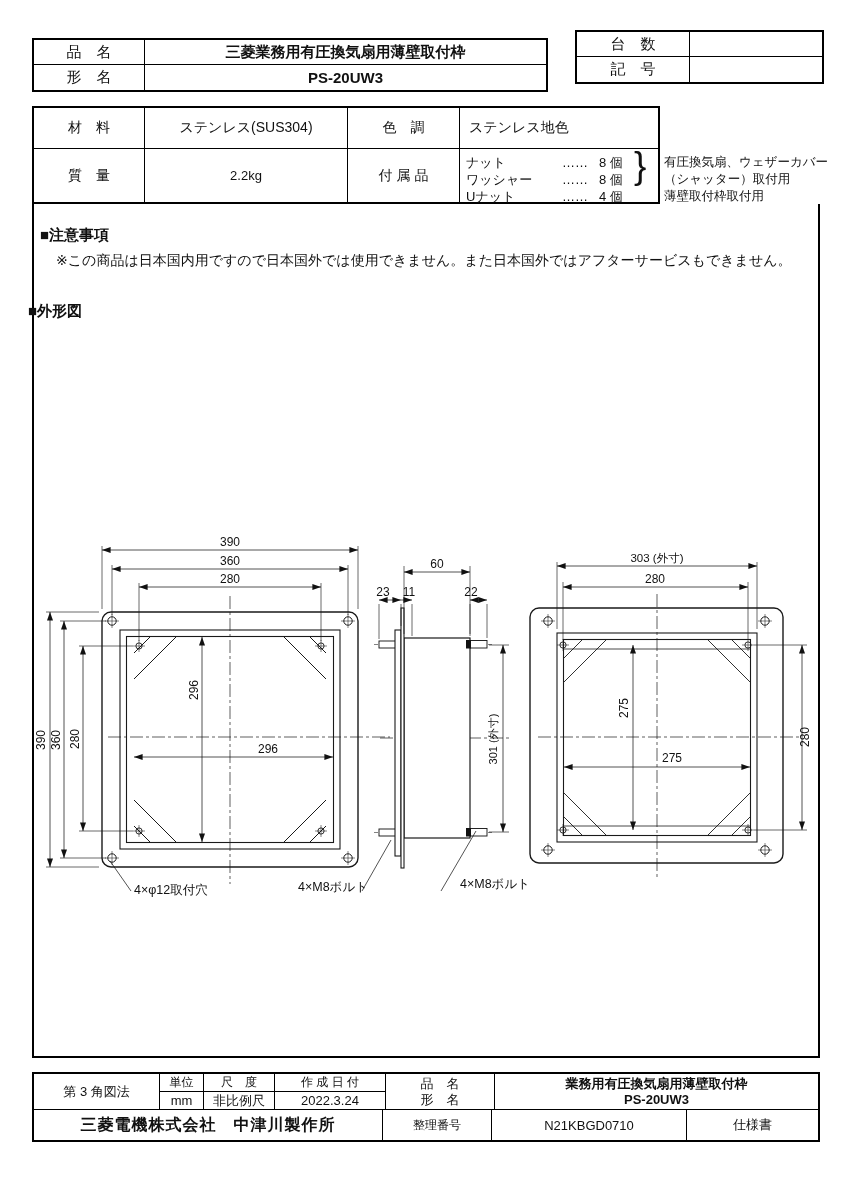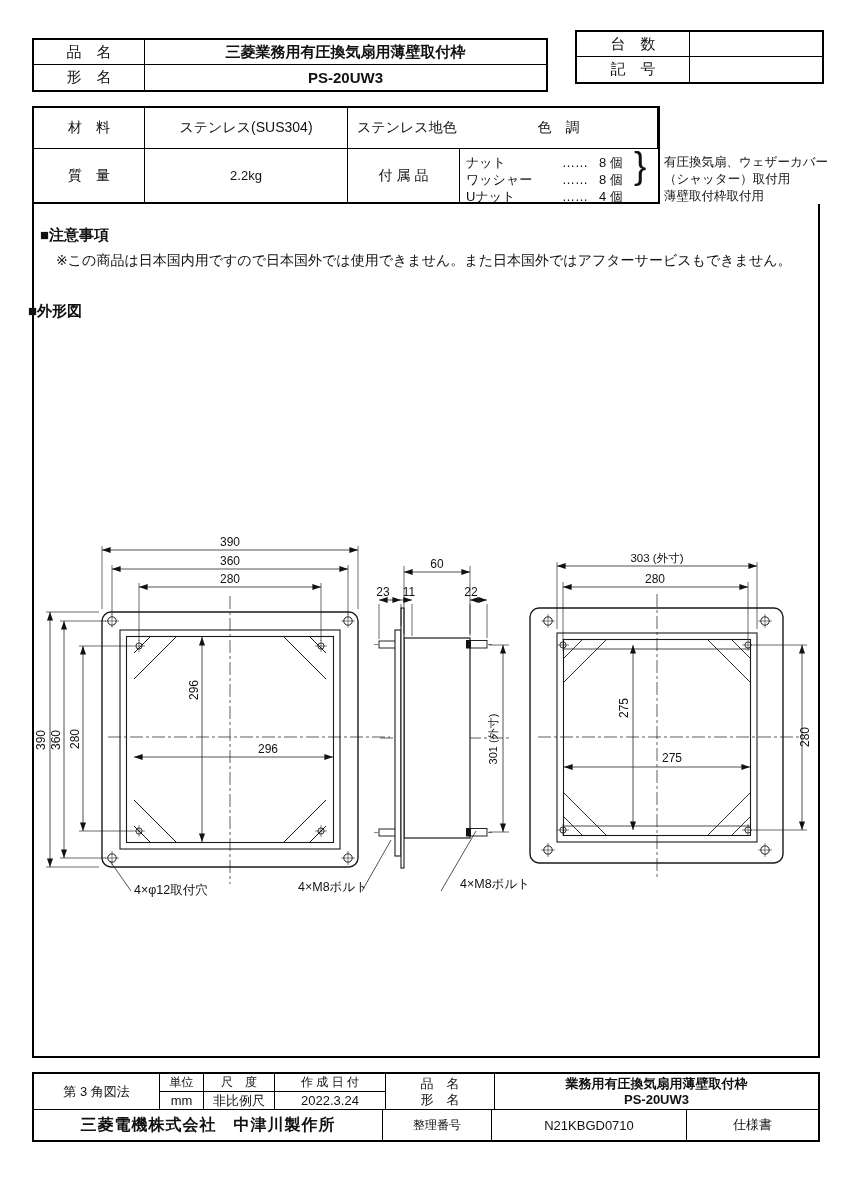--- a/index.html
+++ b/index.html
@@ -69,22 +69,22 @@
   <div class="tbl hdr-right">
     <div class="cell br bb">台　数</div>
     <div class="cell bb"></div>
     <div class="cell br">記　号</div>
     <div class="cell"></div>
   </div>
 
   <div class="tbl spec">
     <div class="cell br bb">材　料</div>
     <div class="cell br bb">ステンレス(SUS304)</div>
+    <div class="cell br bb">色　調</div>
     <div class="cell bb left" style="padding-left:9px;">ステンレス地色</div>
-    <div class="cell br bb">色　調</div>
     <div class="cell br">質　量</div>
     <div class="cell br" style="font-size:13px;">2.2kg</div>
     <div class="cell br">付 属 品</div>
     <div class="cell acc-cell">
       <div class="acc-rows">
         <div class="acc-row">
           <span class="acc-name">ナット</span>
           <span class="acc-dots">……</span>
           <span class="acc-qty">8 個</span>
         </div>

